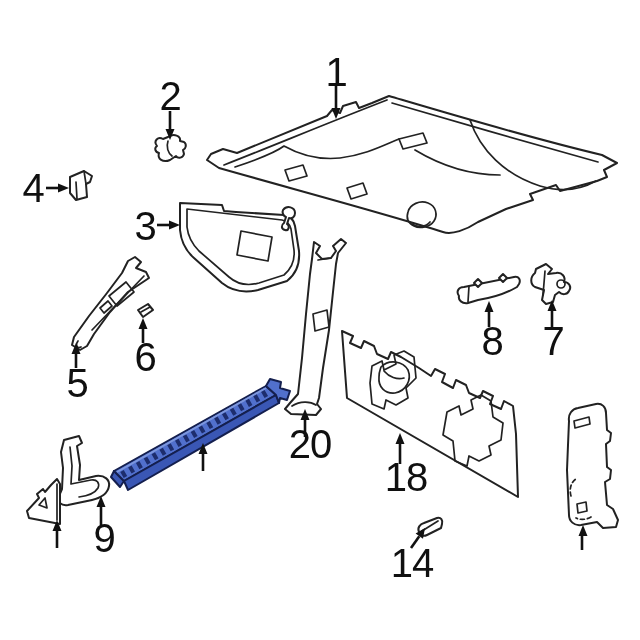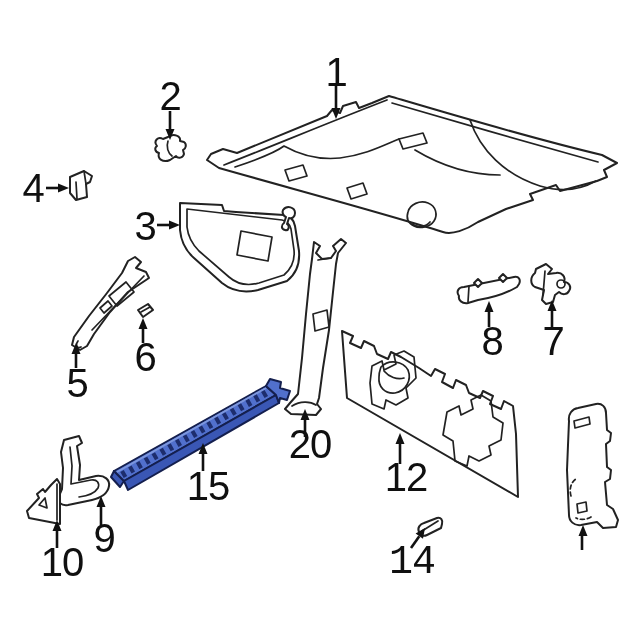--- a/index.html
+++ b/index.html
@@ -224,19 +224,17 @@
 
   <div class="callout" style="left:336px;top:72px;">1</div>
   <div class="callout" style="left:170px;top:96px;">2</div>
   <div class="callout" style="left:145px;top:226px;">3</div>
   <div class="callout" style="left:33px;top:188px;">4</div>
   <div class="callout" style="left:77px;top:383px;">5</div>
   <div class="callout" style="left:145px;top:357px;">6</div>
   <div class="callout" style="left:553px;top:341px;">7</div>
   <div class="callout" style="left:492px;top:341px;">8</div>
   <div class="callout" style="left:104px;top:538px;">9</div>
-  <div class="callout" style="left:62px;top:562px;">10</div>
   <div class="callout" style="left:310px;top:444px;">20</div>
-  <div class="callout" style="left:406px;top:477px;">12</div>
-  <div class="callout" style="left:412px;top:563px;font-family:Liberation Mono, monospace;">14</div>
-  <div class="callout" style="left:208px;top:486px;">15</div>
+  <div class="callout" style="left:406px;top:477px;">18</div>
+  <div class="callout" style="left:412px;top:563px;">14</div>
 
 </div>
 
 </body></html>

